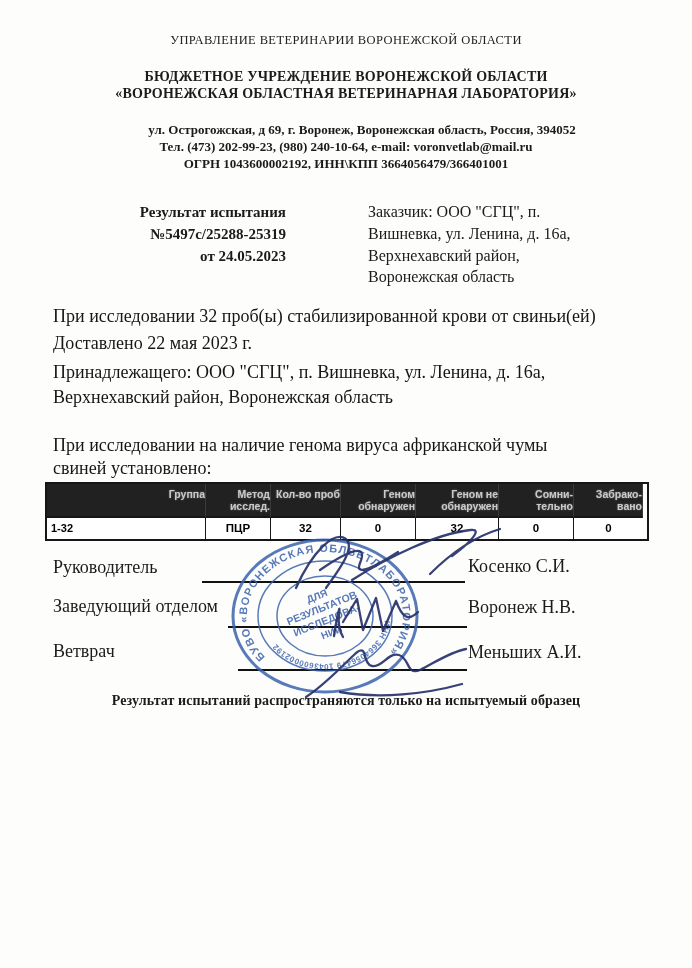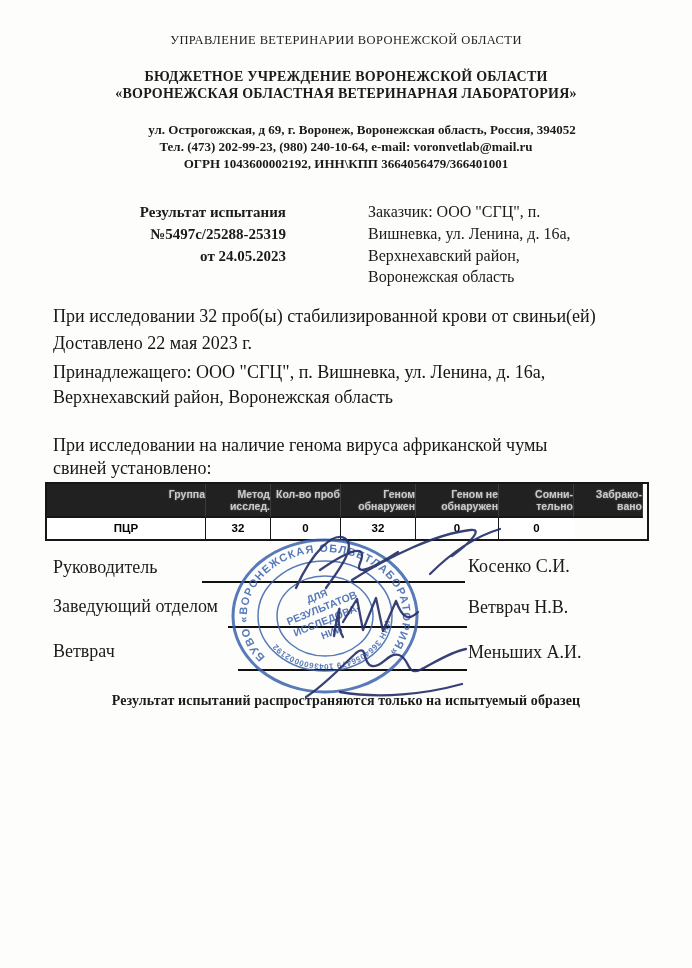--- a/index.html
+++ b/index.html
@@ -108,34 +108,35 @@
     </div>
     <div class="th">
       <span style="display:block">Сомни-</span>
       <span style="display:block">тельно</span>
     </div>
     <div class="th">
       <span style="display:block">Забрако-</span>
       <span style="display:block">вано</span>
     </div>
 
+    <div class="td left">1-32</div>
     <div class="td">ПЦР</div>
     <div class="td">32</div>
     <div class="td">0</div>
     <div class="td">32</div>
     <div class="td">0</div>
     <div class="td">0</div>
   </div>
 
   <div class="abs sig-role" style="top:557px">Руководитель</div>
   <div class="abs sig-name" style="top:556px">Косенко С.И.</div>
   <div class="sig-line" style="left:202px;top:581px;width:263px"></div>
 
   <div class="abs sig-role" style="top:596px">Заведующий отделом</div>
-  <div class="abs sig-name" style="top:597px">Ветврач Н.В.</div>
+  <div class="abs sig-name" style="top:597px">Воронеж Н.В.</div>
   <div class="sig-line" style="left:228px;top:626px;width:239px"></div>
 
   <div class="abs sig-role" style="top:641px">Ветврач</div>
   <div class="abs sig-name" style="top:642px">Меньших А.И.</div>
   <div class="sig-line" style="left:238px;top:669px;width:229px"></div>
 
   <div class="abs center footer-note">Результат испытаний распространяются только на испытуемый образец</div>
 
   <svg class="overlay" viewBox="0 0 692 968">
     <g opacity="0.85">

